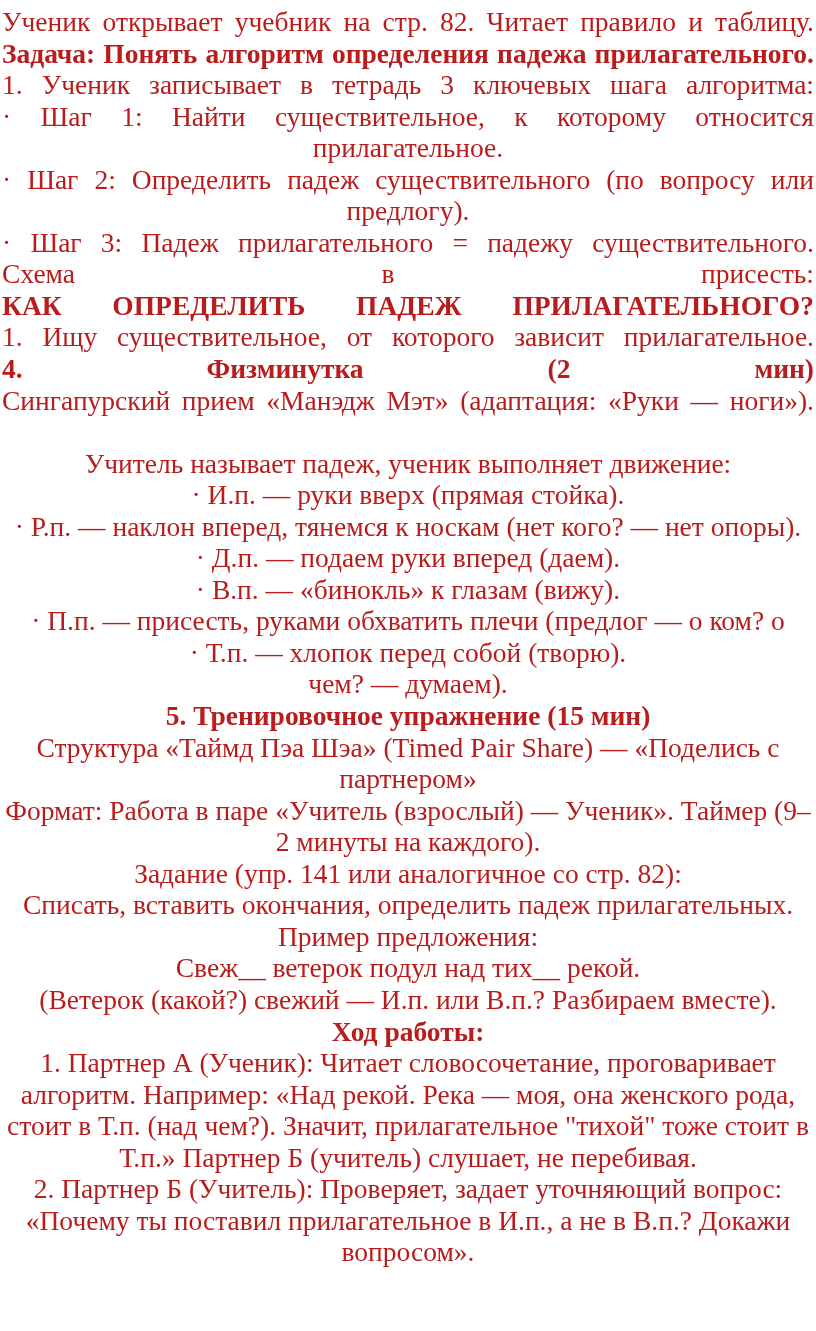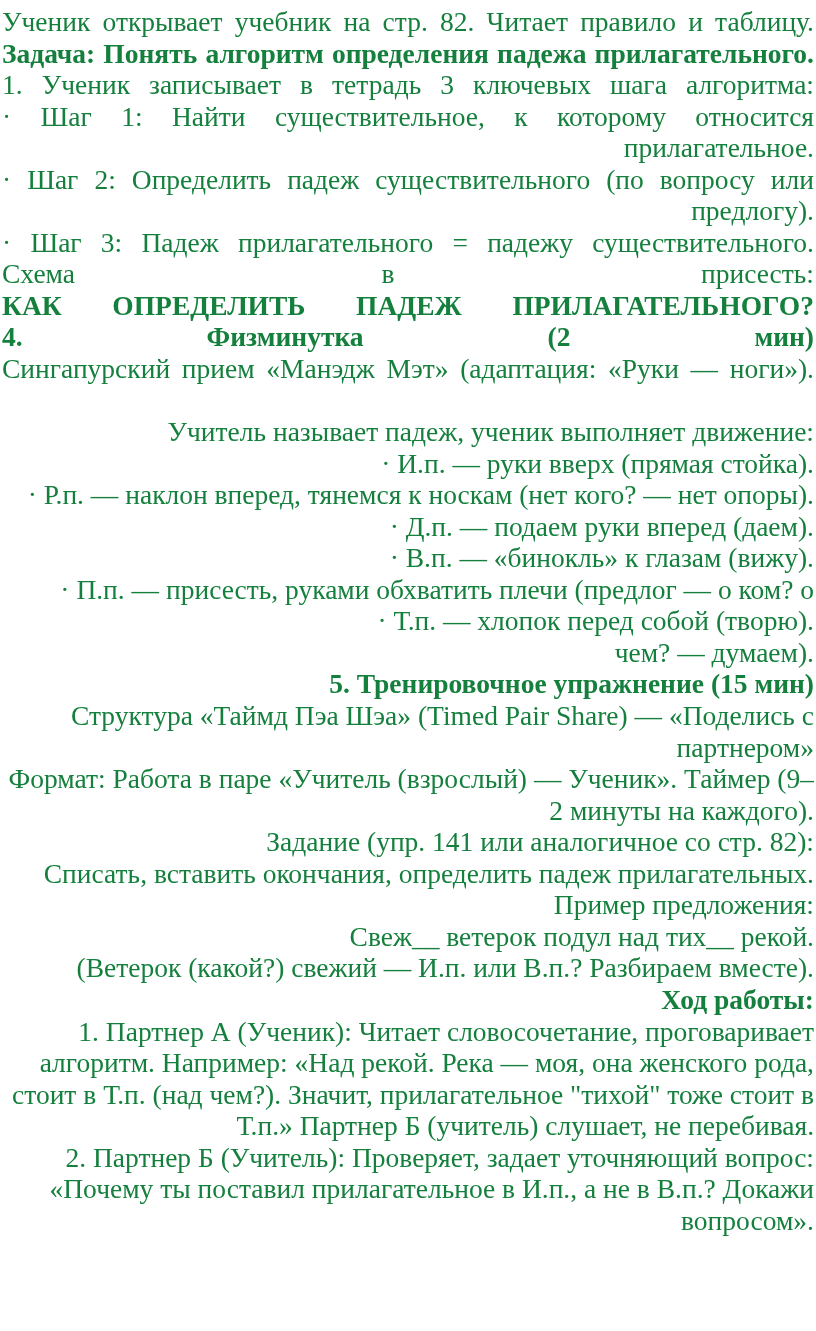--- a/index.html
+++ b/index.html
@@ -2,30 +2,30 @@
 <html><head>
 <meta charset="utf-8">
 <style>
   * { margin: 0; padding: 0; box-sizing: border-box; }
   html, body { background: #ffffff; }
   .page {
     position: relative;
     width: 816px;
     height: 1331px;
     background: #ffffff;
-    color: #15803d;
+    color: #b91c1c;
     font-family: "Liberation Serif", "DejaVu Serif", serif;
     padding: 6px 2px 0 2px;
     overflow: hidden;
   }
   .line {
     font-size: 27.5px;
     line-height: 31.55px;
     height: 31.55px;
-    text-align: right;
+    text-align: center;
     white-space: nowrap;
     overflow: hidden;
   }
   .line.jfull {
     white-space: normal;
     text-align: justify;
     text-align-last: justify;
   }
   .line.bold { font-weight: bold; }
 </style>
@@ -37,20 +37,21 @@
       <div class="line jfull">Ученик открывает учебник на стр. 82. Читает правило и таблицу.</div>
       <div class="line bold jfull">Задача: Понять алгоритм определения падежа прилагательного.</div>
       <div class="line jfull">1. Ученик записывает в тетрадь 3 ключевых шага алгоритма:</div>
       <div class="line jfull">· Шаг 1: Найти существительное, к которому относится</div>
       <div class="line">прилагательное.</div>
       <div class="line jfull">· Шаг 2: Определить падеж существительного (по вопросу или</div>
       <div class="line">предлогу).</div>
       <div class="line jfull">· Шаг 3: Падеж прилагательного = падежу существительного.</div>
       <div class="line jfull">Схема в присесть:</div>
       <div class="line bold jfull">КАК ОПРЕДЕЛИТЬ ПАДЕЖ ПРИЛАГАТЕЛЬНОГО?</div>
+      <div class="line jfull">1. Ищу существительное, от которого зависит прилагательное.</div>
       <div class="line bold jfull">4. Физминутка (2 мин)</div>
       <div class="line jfull">Сингапурский прием «Манэдж Мэт» (адаптация: «Руки — ноги»).</div>
       <div class="line">&nbsp;</div>
       <div class="line">Учитель называет падеж, ученик выполняет движение:</div>
       <div class="line">· И.п. — руки вверх (прямая стойка).</div>
       <div class="line">· Р.п. — наклон вперед, тянемся к носкам (нет кого? — нет опоры).</div>
       <div class="line">· Д.п. — подаем руки вперед (даем).</div>
       <div class="line">· В.п. — «бинокль» к глазам (вижу).</div>
       <div class="line">· П.п. — присесть, руками обхватить плечи (предлог — о ком? о</div>
       <div class="line">· Т.п. — хлопок перед собой (творю).</div>

